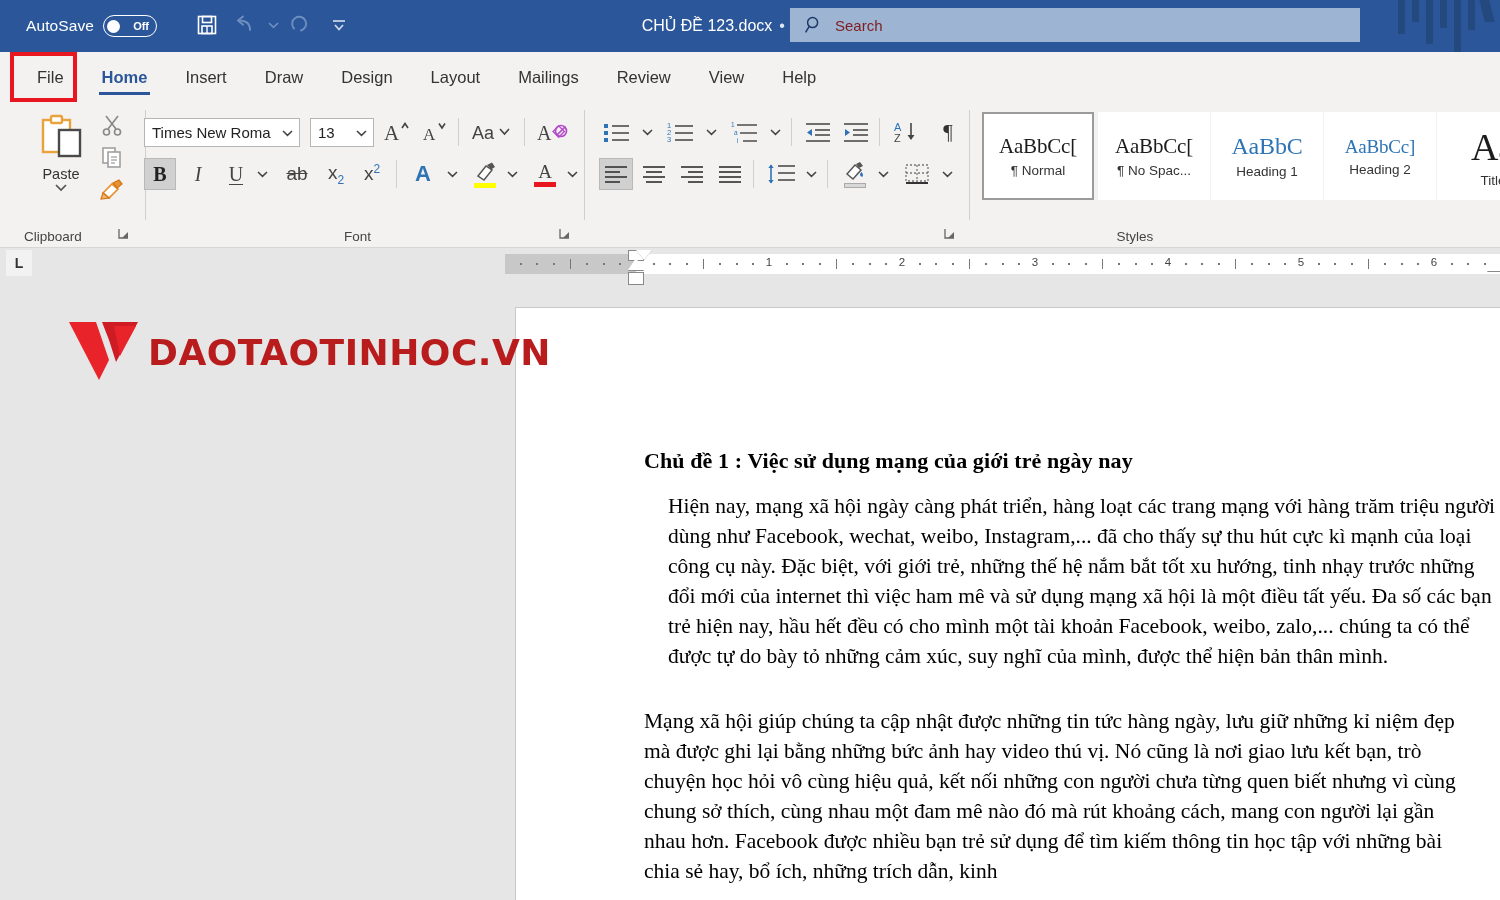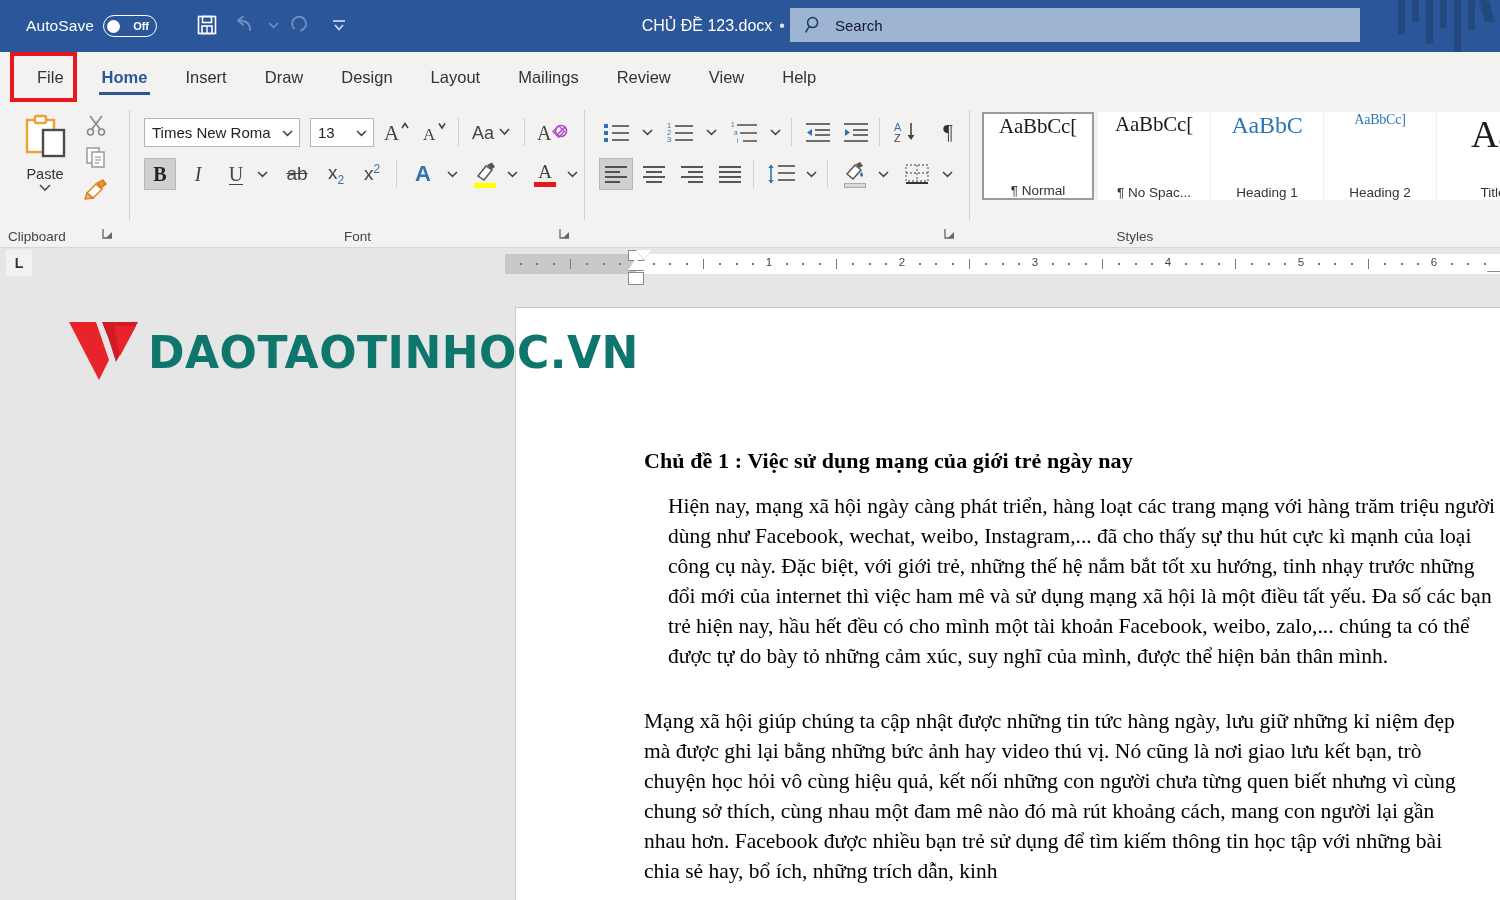--- a/index.html
+++ b/index.html
@@ -48,21 +48,21 @@
     display:flex; align-items:center; justify-content:center;
     pointer-events:none;
   }
   .doc-title .inner { display:flex; align-items:center; gap:7px; font-size:16px; pointer-events:auto; }
   .doc-title .sep { opacity:.85; }
 
   .searchbox {
     position:absolute; left:790px; top:8px; width:570px; height:34px;
     background:#9db4d3; display:flex; align-items:center; gap:11px; padding-left:14px;
   }
-  .searchbox .ph { font-size:15px; color:#0f172a; }
+  .searchbox .ph { font-size:15px; color:#7f1d1d; }
 
   
   .tabstrip {
     position:absolute; top:52px; left:0; width:1500px; height:50px;
     background:#f3f2f1; display:flex; align-items:center;
   }
   .tab {
     height:50px; display:flex; align-items:center; padding:0 19px;
     font-size:16.5px; color:#333333; position:relative; white-space:nowrap;
   }
@@ -87,21 +87,21 @@
     font-size:13.5px; color:#444;
   }
   .rgroup .divider {
     position:absolute; right:0; top:8px; bottom:28px; width:1px; background:#d2d0ce;
   }
   .dlg {
     position:absolute; bottom:5px; font-size:12px; color:#666;
   }
 
   
-  #g-clipboard { left:0; width:130px; }
+  #g-clipboard { left:16px; width:130px; }
   .paste-btn { position:absolute; left:14px; top:10px; width:62px; text-align:center; }
   .paste-lbl { font-size:14.5px; color:#333; margin-top:2px; }
   .mini-btn { position:absolute; width:32px; height:30px; display:flex; align-items:center; justify-content:center; }
 
   
   #g-font { left:130px; width:455px; }
   .fontname {
     position:absolute; left:14px; top:16px; width:156px; height:29px;
     background:#fff; border:1px solid #b5b5b5; display:flex; align-items:center;
     padding-left:7px; font-size:15px; color:#222;
@@ -117,21 +117,21 @@
   .fb.sel { background:#d0d0d0; border:1px solid #b9b9b9; }
   .vsep { position:absolute; width:1px; background:#d2d0ce; }
 
   
   #g-para { left:585px; width:385px; }
 
   
   #g-styles { left:970px; width:530px; }
   .style-item {
     position:absolute; top:10px; width:112px; height:88px;
-    display:flex; flex-direction:column; align-items:center; justify-content:space-between;
+    display:flex; flex-direction:column; align-items:center; justify-content:center;
     background:#fff; gap:4px;
   }
   .style-item.active { border:2px solid #9b9b9b; }
   .style-prev { font-family:"Liberation Serif", serif; font-size:21px; color:#1c1c1c; letter-spacing:-.2px; }
   .style-name { font-size:13.5px; color:#333; white-space:nowrap; }
 
   
   .rulerzone {
     position:absolute; top:248px; left:0; width:1500px; height:42px; background:#e6e6e6;
   }
@@ -177,22 +177,22 @@
     position:absolute; left:128px; width:830px;
     font-family:"Liberation Serif", serif; font-size:21.5px; line-height:30px; color:#000;
     text-align:left;
   }
   #para1 { top:183px;margin-left:24px; }
   #para2 { top:398px; }
 
   
   .logo { position:absolute; left:66px; top:316px; display:flex; align-items:center; gap:4px; }
   .logo-text {
-    font-family:"DejaVu Sans", sans-serif; font-weight:bold; font-size:44px;
-    color:#0f766e; letter-spacing:.5px;
+    font-family:"DejaVu Sans", sans-serif; font-weight:bold; font-size:36px;
+    color:#b91c1c; letter-spacing:.5px;
   }
 </style>
 </head>
 <body>
 
 <div id="app">
 
   <div class="top-sliver">
     <div class="teal"></div>
     <div class="white"></div>
@@ -624,21 +624,21 @@
       </div>
       <div class="style-item" style="left:128px;">
         <span class="style-prev">AaBbCc[</span>
         <span class="style-name">¶ No Spac...</span>
       </div>
       <div class="style-item" style="left:241px;">
         <span class="style-prev" style="color:#2e74b5; font-size:24px;">AaBbC</span>
         <span class="style-name">Heading 1</span>
       </div>
       <div class="style-item" style="left:354px;">
-        <span class="style-prev" style="color:#2e74b5; font-size:14px;">AaBbCc]</span>
+        <span class="style-prev" style="color:#2e74b5; font-size:19px;">AaBbCc]</span>
         <span class="style-name">Heading 2</span>
       </div>
       <div class="style-item" style="left:467px; width:112px;">
         <span class="style-prev" style="font-size:38px;">Aa</span>
         <span class="style-name">Title</span>
       </div>
       <div class="glabel" style="width:330px; left:0;">Styles</div>
     </div>
   </div>
 

